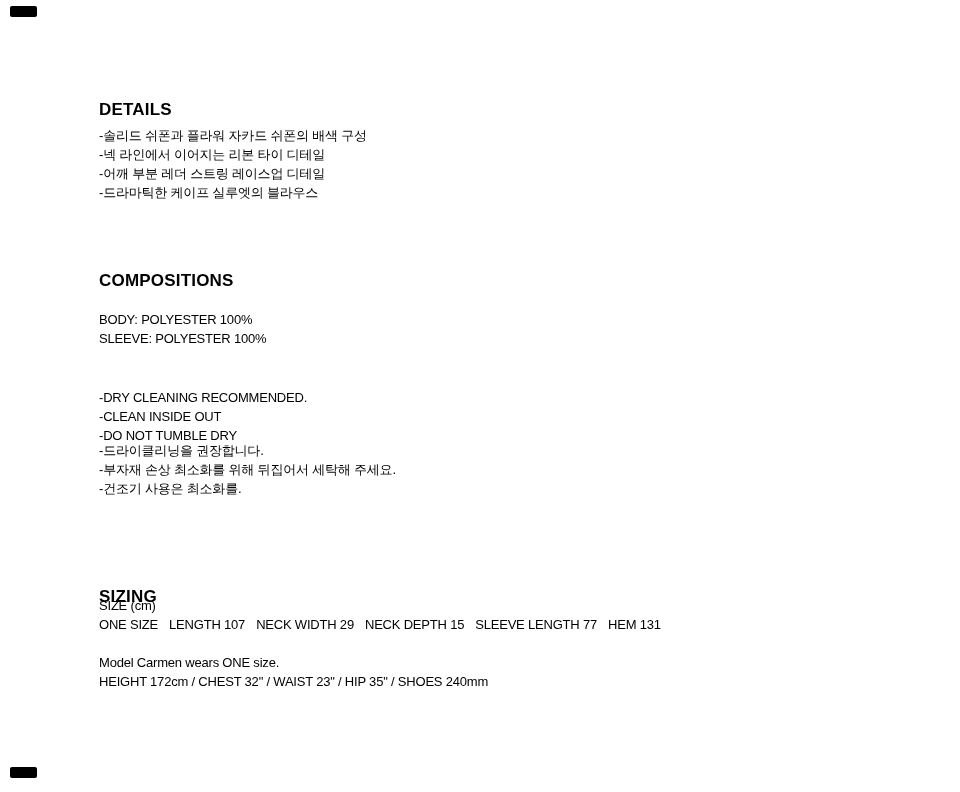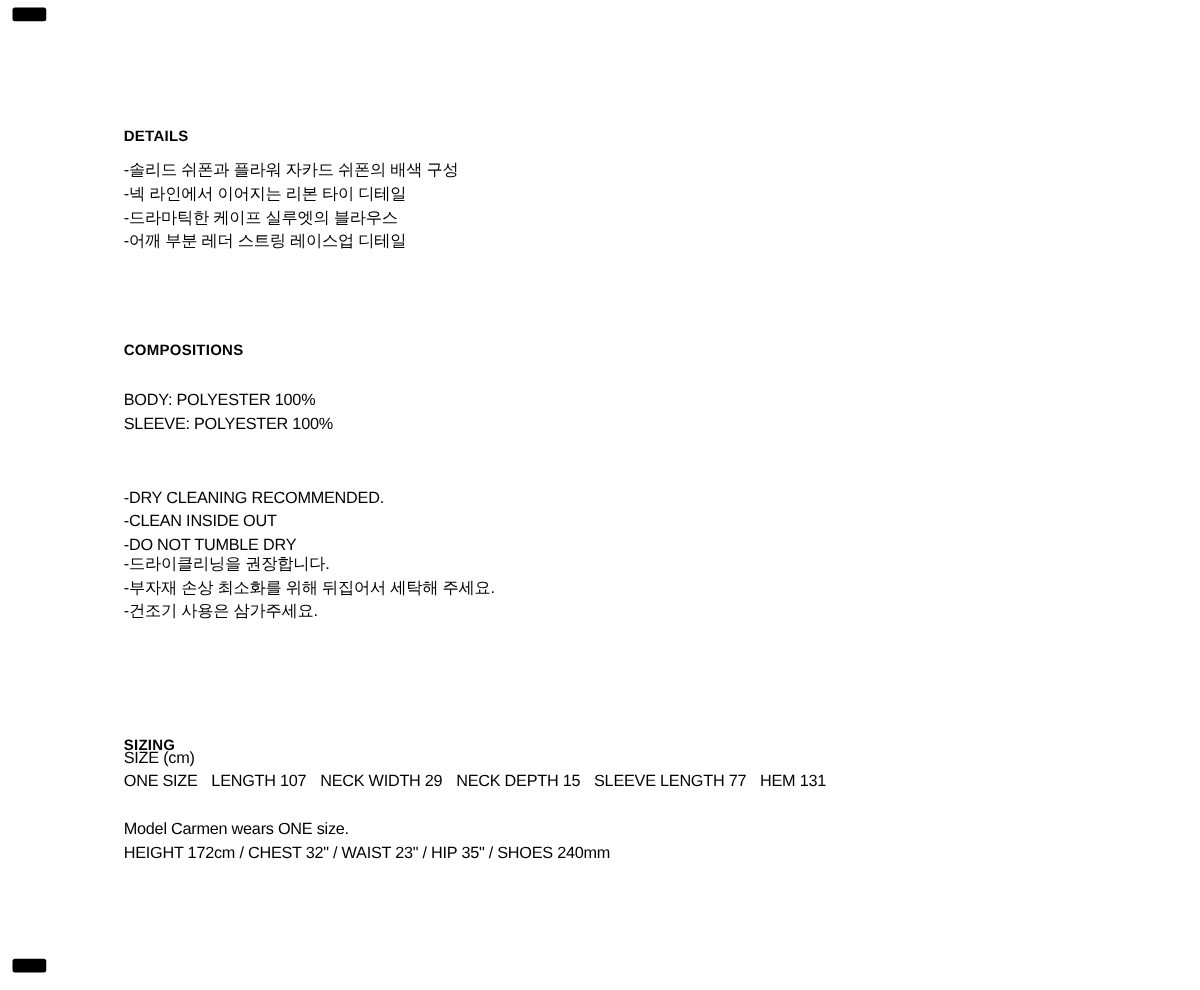--- a/index.html
+++ b/index.html
@@ -18,21 +18,21 @@
     width: 27px; height: 11px;
     background: #000000;
     border-radius: 2px;
   }
   .corner-mark.top { top: 6px; }
   .corner-mark.bottom { top: 767px; }
 
   .section-title {
     position: absolute;
     left: 99px;
-    font-size: 12px;
+    font-size: 17px;
     font-weight: bold;
     line-height: 21px;
     letter-spacing: 0.2px;
     color: #000000;
     white-space: nowrap;
   }
   .text-block {
     position: absolute;
     left: 99px;
     font-size: 13px;
@@ -63,41 +63,41 @@
 
 <div class="page">
 
   <div class="corner-mark top"></div>
 
   <div class="section-title" id="details-title">DETAILS</div>
 
   <div class="text-block" id="details-lines">
     <div>-솔리드 쉬폰과 플라워 자카드 쉬폰의 배색 구성</div>
     <div>-넥 라인에서 이어지는 리본 타이 디테일</div>
+    <div>-어깨 부분 레더 스트링 레이스업 디테일</div>
     <div>-드라마틱한 케이프 실루엣의 블라우스</div>
-    <div>-어깨 부분 레더 스트링 레이스업 디테일</div>
   </div>
 
   <div class="section-title" id="compositions-title">COMPOSITIONS</div>
 
   <div class="text-block" id="fabric-lines">
     <div>BODY: POLYESTER 100%</div>
     <div>SLEEVE: POLYESTER 100%</div>
   </div>
 
   <div class="text-block" id="care-lines-en">
     <div>-DRY CLEANING RECOMMENDED.</div>
     <div>-CLEAN INSIDE OUT</div>
     <div>-DO NOT TUMBLE DRY</div>
   </div>
 
   <div class="text-block" id="care-lines-ko">
     <div>-드라이클리닝을 권장합니다.</div>
     <div>-부자재 손상 최소화를 위해 뒤집어서 세탁해 주세요.</div>
-    <div>-건조기 사용은 삼가주세요.</div>
+    <div>-건조기 사용은 최소화를.</div>
   </div>
 
   <div class="section-title" id="sizing-title">SIZING</div>
 
   <div class="text-block" id="sizing-intro">
     <div>SIZE (cm)</div>
     <div class="measure-row">
       <span>ONE SIZE</span>
       <span>LENGTH 107</span>
       <span>NECK WIDTH 29</span>

